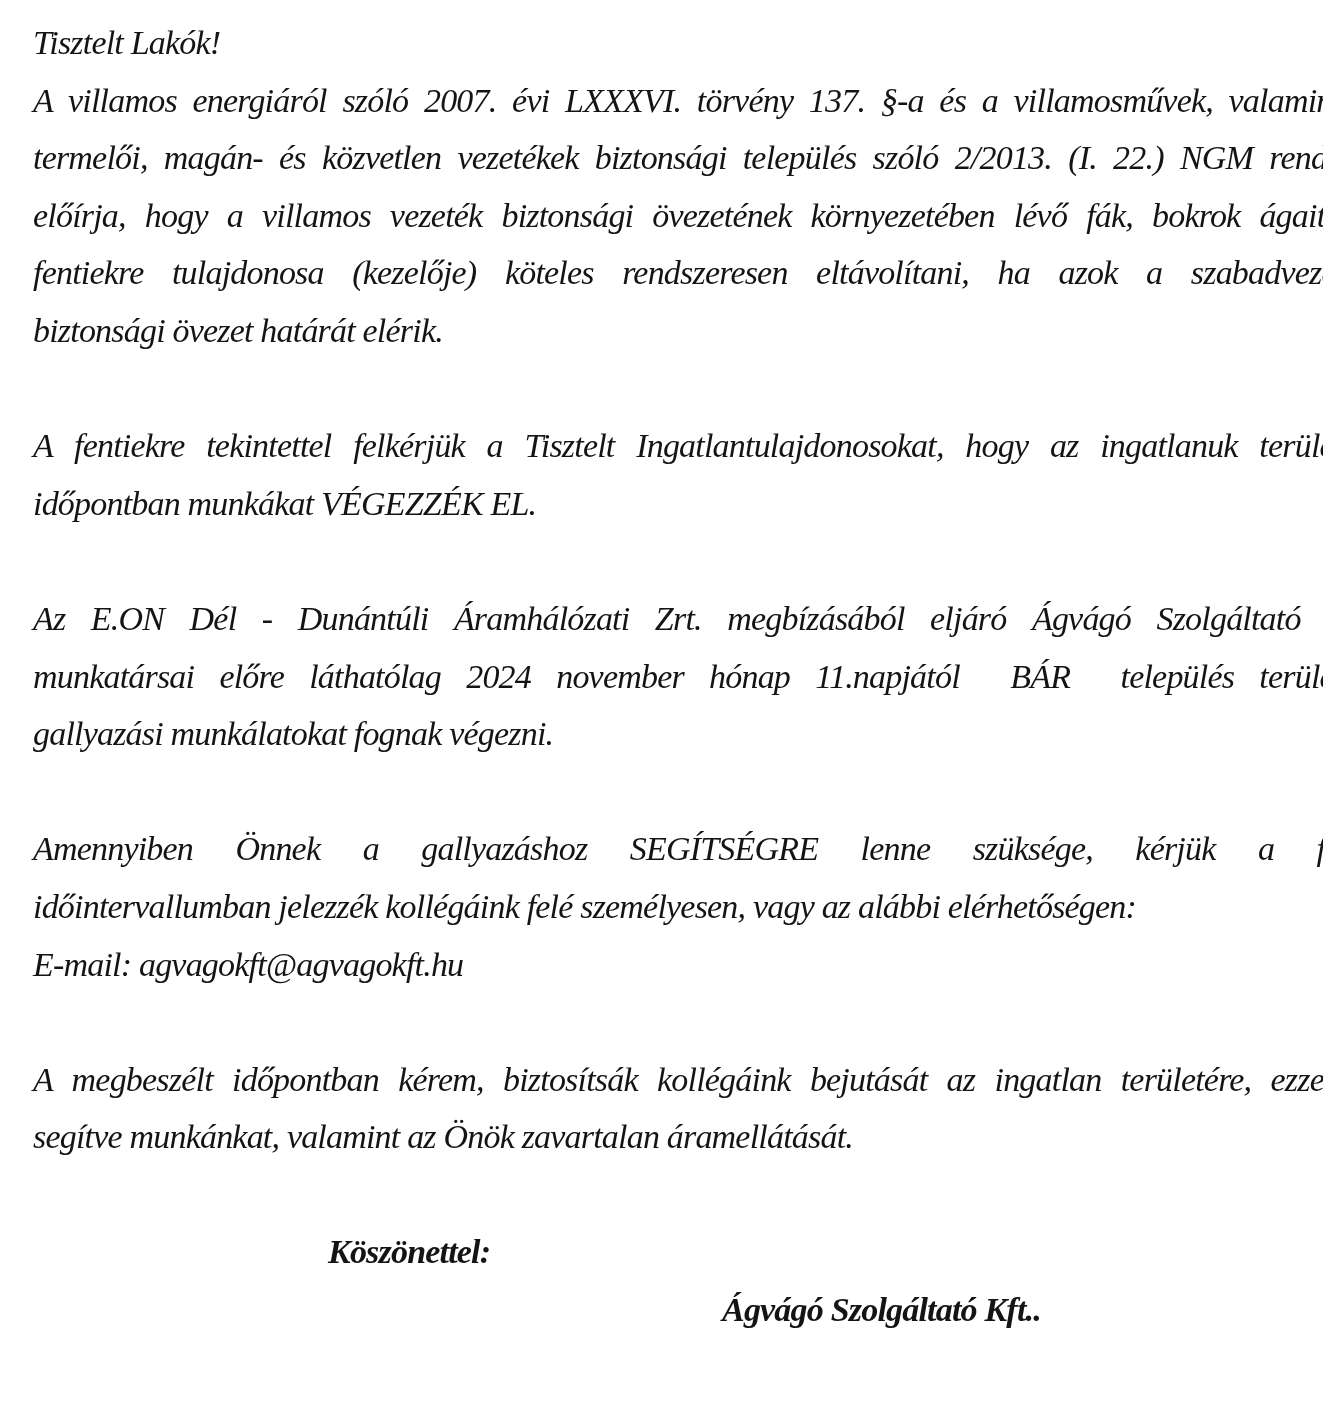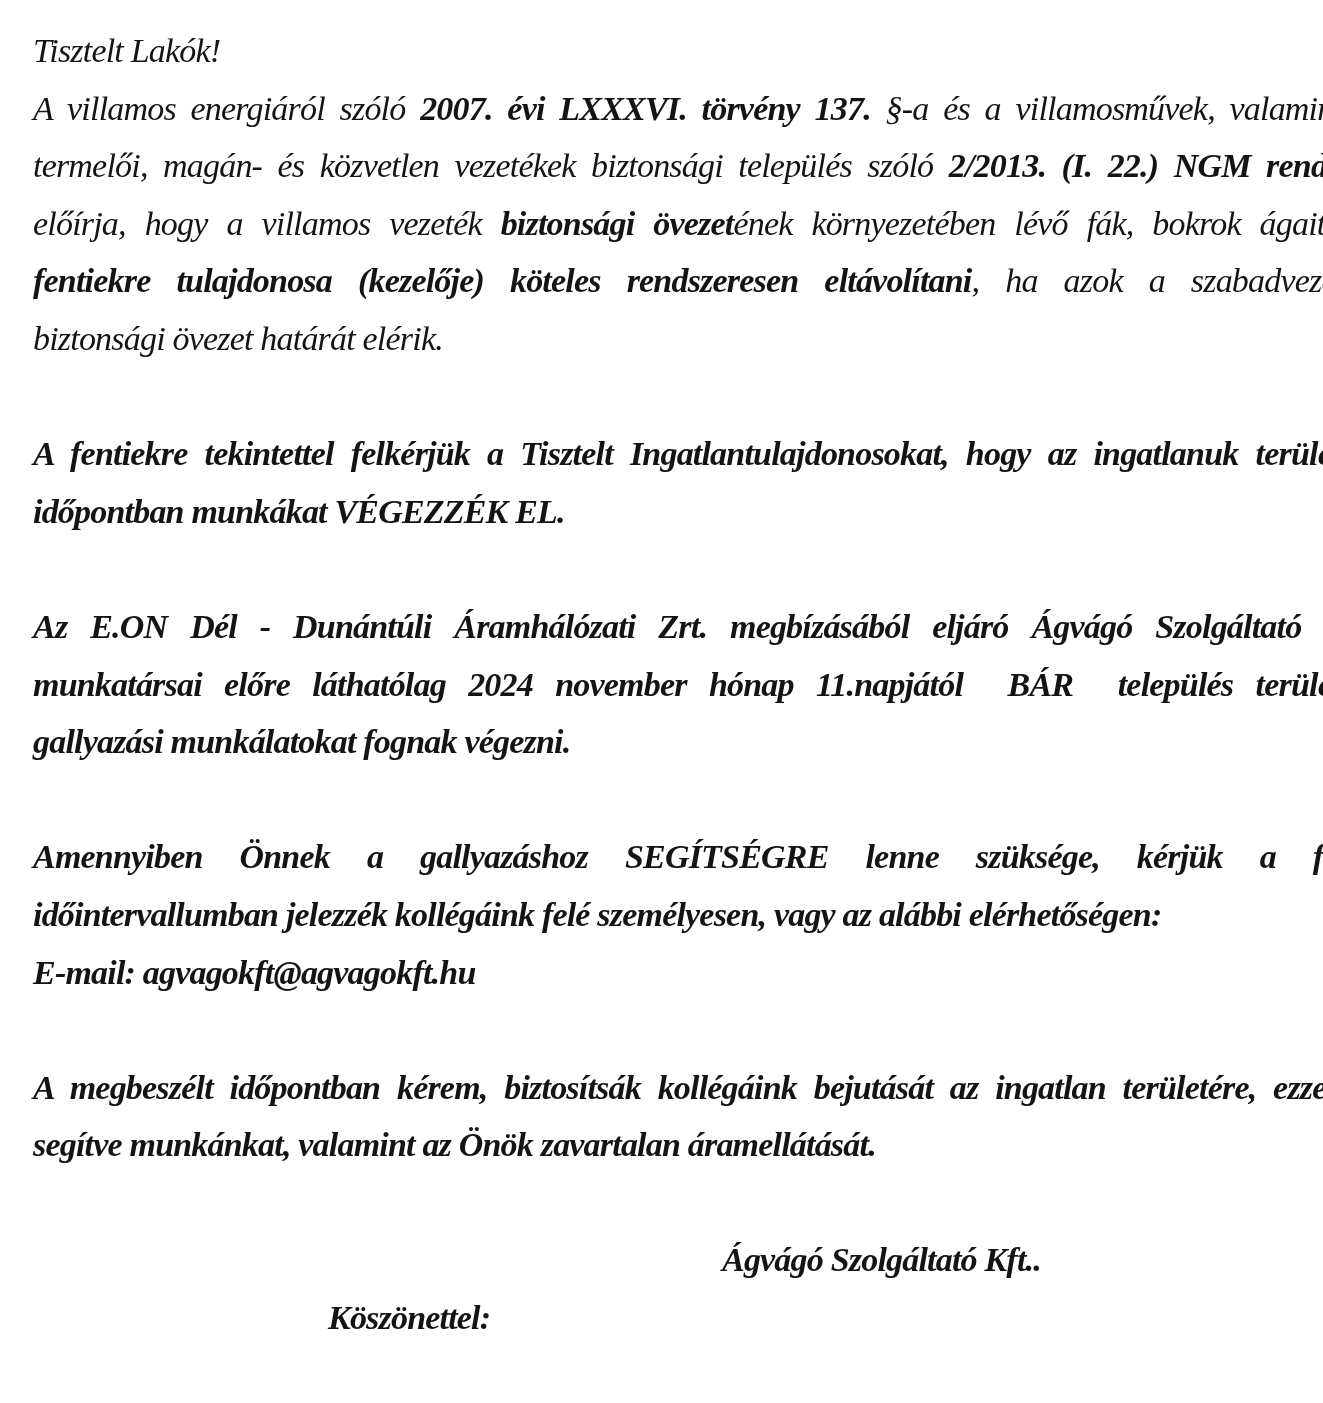--- a/index.html
+++ b/index.html
@@ -6,36 +6,36 @@
   body {
     width: 1323px;
     height: 1403px;
     overflow: hidden;
     background: #ffffff;
   }
   .page {
     box-sizing: border-box;
     width: 1323px;
     height: 1403px;
-    padding: 22px 0 0 33px;
+    padding: 14px 0 0 33px;
     font-family: "Liberation Serif", serif;
     font-style: italic;
     font-size: 34px;
     line-height: 57.6px;
     letter-spacing: -0.8px;
     color: #141414;
   }
   .line {
     width: 1340px;           
   }
   .j {
     text-align: justify;
     text-align-last: justify;
   }
-  .b { font-weight: bold; }
+  .b { font-weight: normal; }
   .para { margin: 0 0 57.6px 0; }   
   .salutation { margin: 0; }
   .closing-label {
     width: auto;
     margin-left: 295px;
     font-weight: bold;
   }
   .signature {
     width: auto;
     margin-left: 689px;
@@ -69,16 +69,16 @@
         <div class="line j"><span class="b">Amennyiben Önnek a gallyazáshoz SEGÍTSÉGRE lenne szüksége, kérjük a fenti</span></div>
         <div class="line"><span class="b">időintervallumban jelezzék kollégáink felé személyesen, vagy az alábbi elérhetőségen:</span></div>
         <div class="line"><span class="b">E-mail: agvagokft@agvagokft.hu</span></div>
       </div>
       <div class="para">
         <div class="line j"><span class="b">A megbeszélt időpontban kérem, biztosítsák kollégáink bejutását az ingatlan területére, ezzel is</span></div>
         <div class="line"><span class="b">segítve munkánkat, valamint az Önök zavartalan áramellátását.</span></div>
       </div>
     </div>
 
+  <div class="line closing-label">Köszönettel:</div>
+
   <div class="line signature">Ágvágó Szolgáltató Kft..</div>
-
-  <div class="line closing-label">Köszönettel:</div>
 </div>
 
 </body></html>

